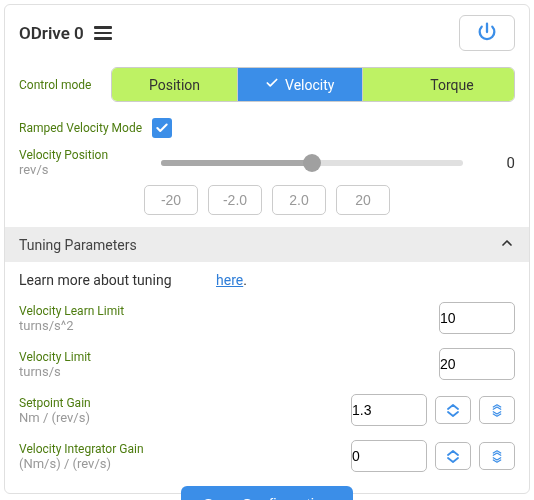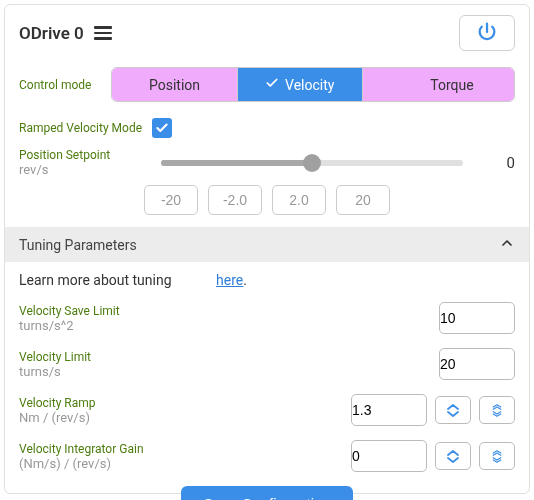--- a/index.html
+++ b/index.html
@@ -81,21 +81,21 @@
     border-radius: 6px;
     overflow: hidden;
     margin-left: 10px;
   }
   .seg {
     flex: 1;
     text-align: center;
     padding: 8px 0;
     font-size: 14px;
     cursor: pointer;
-    background: #f0abfc;
+    background: #bef264;
     border-right: 1px solid #ccc;
     display: flex;
     align-items: center;
     justify-content: center;
     gap: 6px;
   }
   .seg:last-child { border-right: none; padding-left: 27px; }
   .seg.active {
     background: #3b8ee8;
     color: #fff;
@@ -298,21 +298,21 @@
     <span class="checkbox">
       <svg viewBox="0 0 24 24" fill="none" stroke="#fff" stroke-width="3.5" stroke-linecap="round" stroke-linejoin="round">
           <polyline points="4 12 9 17 20 6"></polyline>
         </svg>
     </span>
   </div>
 
   <div class="setpoint-row">
     <div class="setpoint-top">
       <div class="setpoint-labels">
-        <span class="label">Position Setpoint</span>
+        <span class="label">Velocity Position</span>
         <span class="sublabel">rev/s</span>
       </div>
       <div class="slider-track">
         <div class="track-bg"></div>
         <div class="track-fill"></div>
         <div class="thumb"></div>
       </div>
       <span class="setpoint-value">0</span>
     </div>
   </div>
@@ -332,37 +332,37 @@
         </svg>
     </span>
   </div>
 
   <div class="learn-row">
     <span>Learn more about tuning </span><a>here</a><span>.</span>
   </div>
 
   <div class="param-row">
     <div class="param-labels">
-      <span class="label">Velocity Save Limit</span>
+      <span class="label">Velocity Learn Limit</span>
       <span class="sublabel">turns/s^2</span>
     </div>
     <input class="num-input" value="10" style="">
   </div>
 
   <div class="param-row">
     <div class="param-labels">
       <span class="label">Velocity Limit</span>
       <span class="sublabel">turns/s</span>
     </div>
     <input class="num-input" value="20" style="">
   </div>
 
   <div class="param-row">
     <div class="param-labels">
-      <span class="label">Velocity Ramp</span>
+      <span class="label">Setpoint Gain</span>
       <span class="sublabel">Nm / (rev/s)</span>
     </div>
     <input class="num-input" value="1.3" style="">
     <span class="spin-btn">
       <svg class="up" viewBox="0 0 12 6">
           <polyline points="1 5 6 1 11 5" fill="none" stroke="#3b8ee8" stroke-width="1.8" stroke-linecap="round" stroke-linejoin="round"></polyline>
         </svg>
       <svg viewBox="0 0 12 6">
           <polyline points="1 1 6 5 11 1" fill="none" stroke="#3b8ee8" stroke-width="1.8" stroke-linecap="round" stroke-linejoin="round"></polyline>
         </svg>

